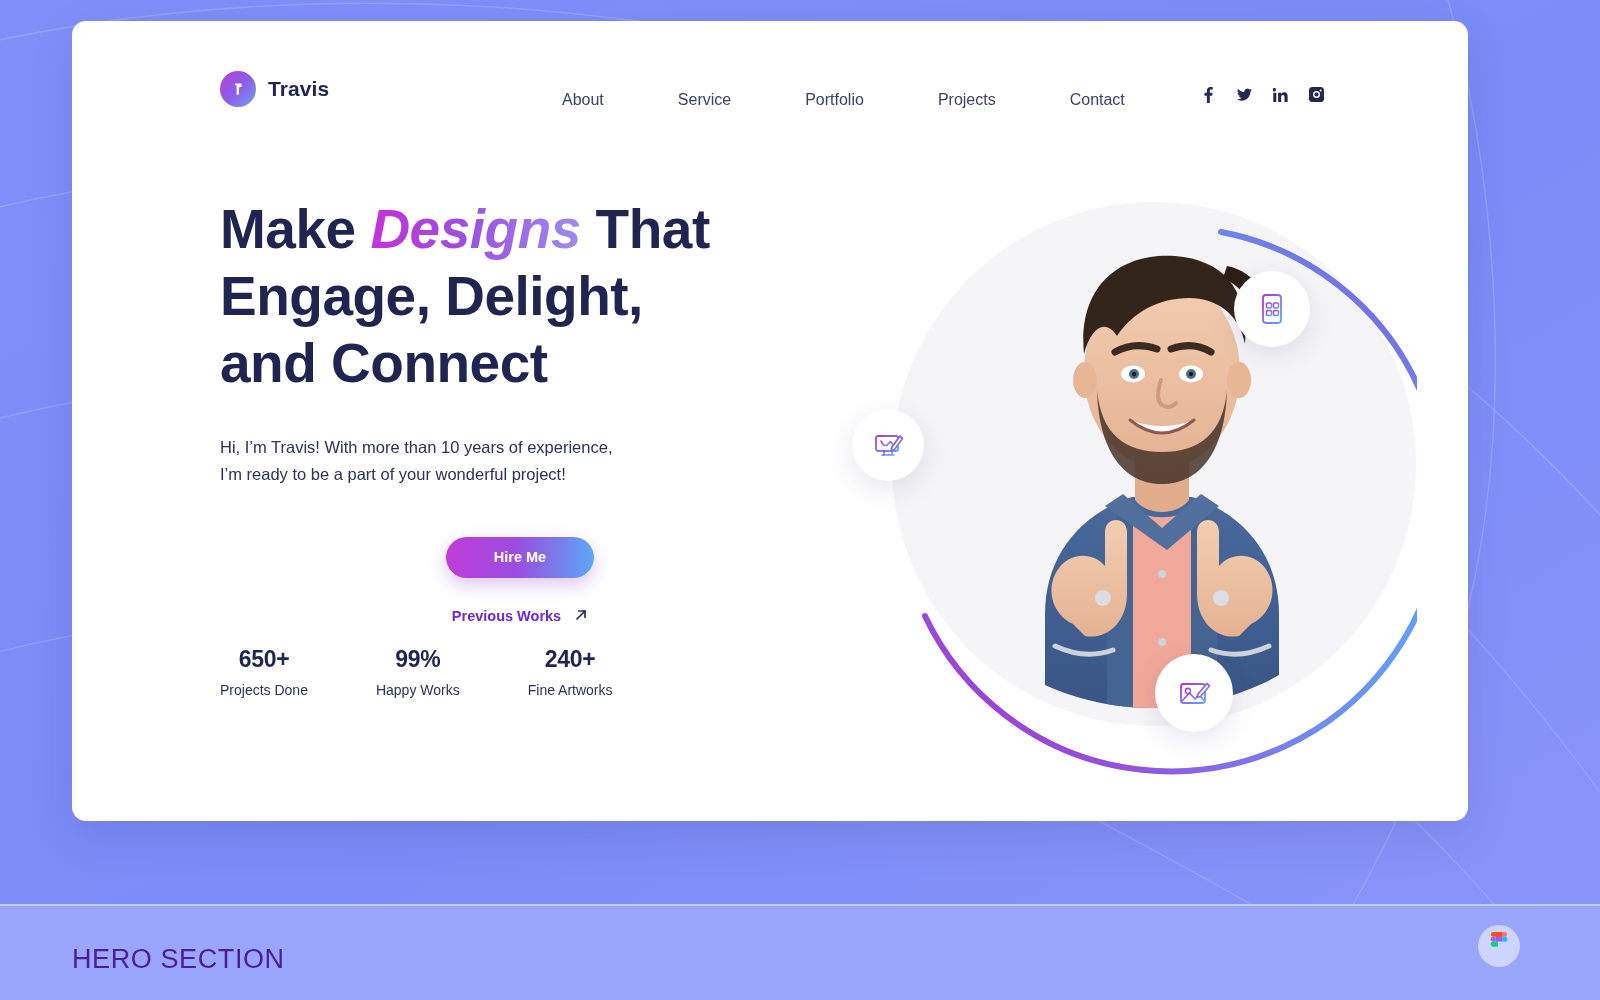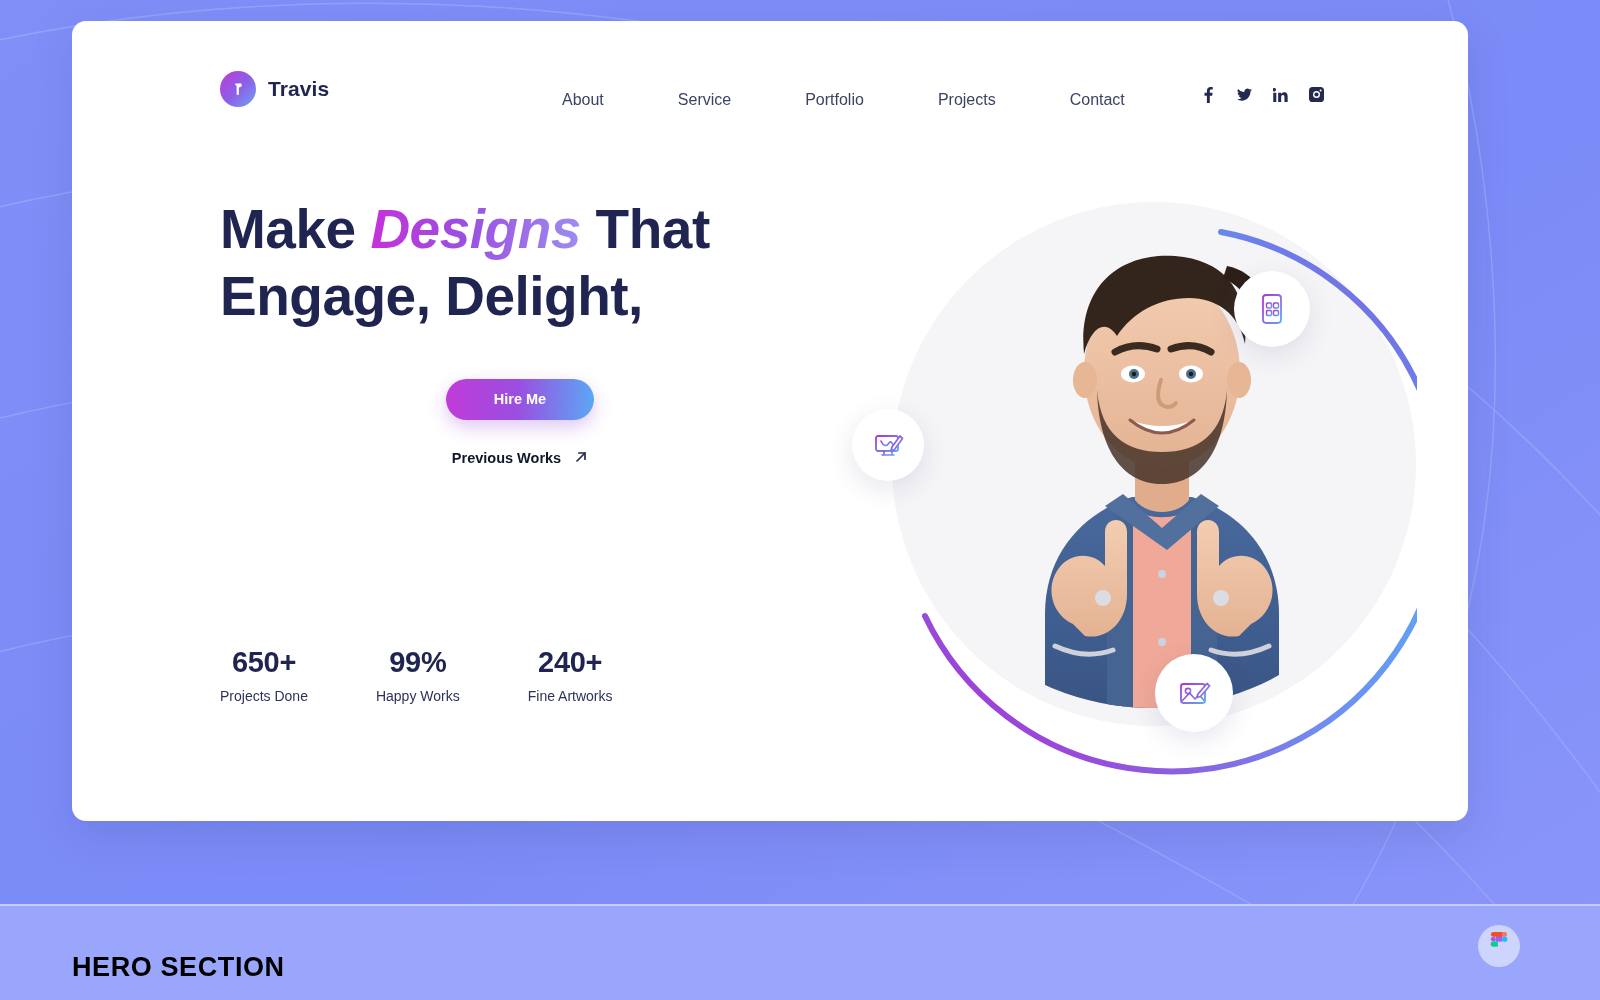--- a/index.html
+++ b/index.html
@@ -95,34 +95,34 @@
   #hire-me-btn{
     width:148px; height:41px; border:none; border-radius:21px;
     background:linear-gradient(93deg,#c13bd8 0%,#9a4ee0 48%,#5ba8f5 100%);
     color:#fff; font-size:14.5px; font-weight:bold;
     font-family:"Liberation Sans", sans-serif;
     cursor:pointer;
     box-shadow:0 7px 18px rgba(150,70,215,.3);
   }
   #previous-works{
     display:flex; align-items:center; gap:13px;
-    font-size:14.5px; font-weight:bold; color:#0f172a;
+    font-size:14.5px; font-weight:bold; color:#6d28d9;
     cursor:pointer;
   }
   #previous-works .arrow{ font-size:15px; line-height:1; }
 
   
   #stats{
     position:absolute; left:148px; top:625px;
     display:flex; align-items:flex-start; gap:0;
   }
   .stat{ margin-right:68px; text-align:center; }
   .stat:last-child{ margin-right:0; }
   .stat-value{
-    font-size:29px; font-weight:bold; color:#1f2550;
+    font-size:23px; font-weight:bold; color:#1f2550;
     letter-spacing:-.3px;
   }
   .stat-label{
     margin-top:9px; font-size:14px; color:#2d3358;
   }
 
   
   #hero-visual{
     position:absolute; left:745px; top:155px;
     width:600px; height:600px;
@@ -155,22 +155,22 @@
 
   
   #footer-band{
     position:absolute; left:0; bottom:0; width:1600px; height:96px;
     background:#9aa6fb;
     border-top:2px solid #c3cbff;
     z-index:3;
     display:flex; align-items:center;
   }
   #section-title{
-    position:absolute; left:72px; top:46px;
-    font-size:27px; font-weight:bold; color:#000000;
+    position:absolute; left:72px; top:38px;
+    font-size:27px; font-weight:normal; color:#4c1d95;
     letter-spacing:.6px;
   }
   #figma-badge{
     position:absolute; right:80px; top:19px;
     width:42px; height:42px; border-radius:50%;
     background:#cdd4fd;
     display:flex; align-items:center; justify-content:center;
     cursor:pointer;
   }
 </style>
@@ -238,22 +238,23 @@
           <rect x="0" y="0" width="15" height="15" rx="3.6"></rect>
           <circle cx="7.5" cy="7.5" r="3.5" fill="#ffffff"></circle>
           <circle cx="7.5" cy="7.5" r="2.1" fill="currentColor"></circle>
           <circle cx="11.6" cy="3.4" r="1" fill="#ffffff"></circle>
         </svg>
       </span>
     </div>
   </nav>
 
   <div id="hero-left">
-    <h1 id="headline"><span>Make </span><span class="grad">Designs</span><span> That</span><br><span>Engage, Delight,</span><br></h1>
-
+    <h1 id="headline"><span>Make </span><span class="grad">Designs</span><span> That</span><br><span>Engage, Delight,</span><br><span>and Connect</span></h1>
+
+    <p id="hero-sub"><span>Hi, I’m Travis! With more than 10 years of experience,</span><br><span>I’m ready to be a part of your wonderful project!</span></p>
 
     <div id="cta-row">
       <button id="hire-me-btn">Hire Me</button>
       <div id="previous-works">
         <span>Previous Works</span>
         <span class="arrow">
           <svg width="14" height="14" viewBox="0 0 14 14" fill="none" stroke="#242a4e" stroke-width="1.7" stroke-linecap="round" stroke-linejoin="round">
             <path d="M3 11 L11 3"></path>
               <path d="M4.8 3 H11 V9.2"></path>
           </svg>

